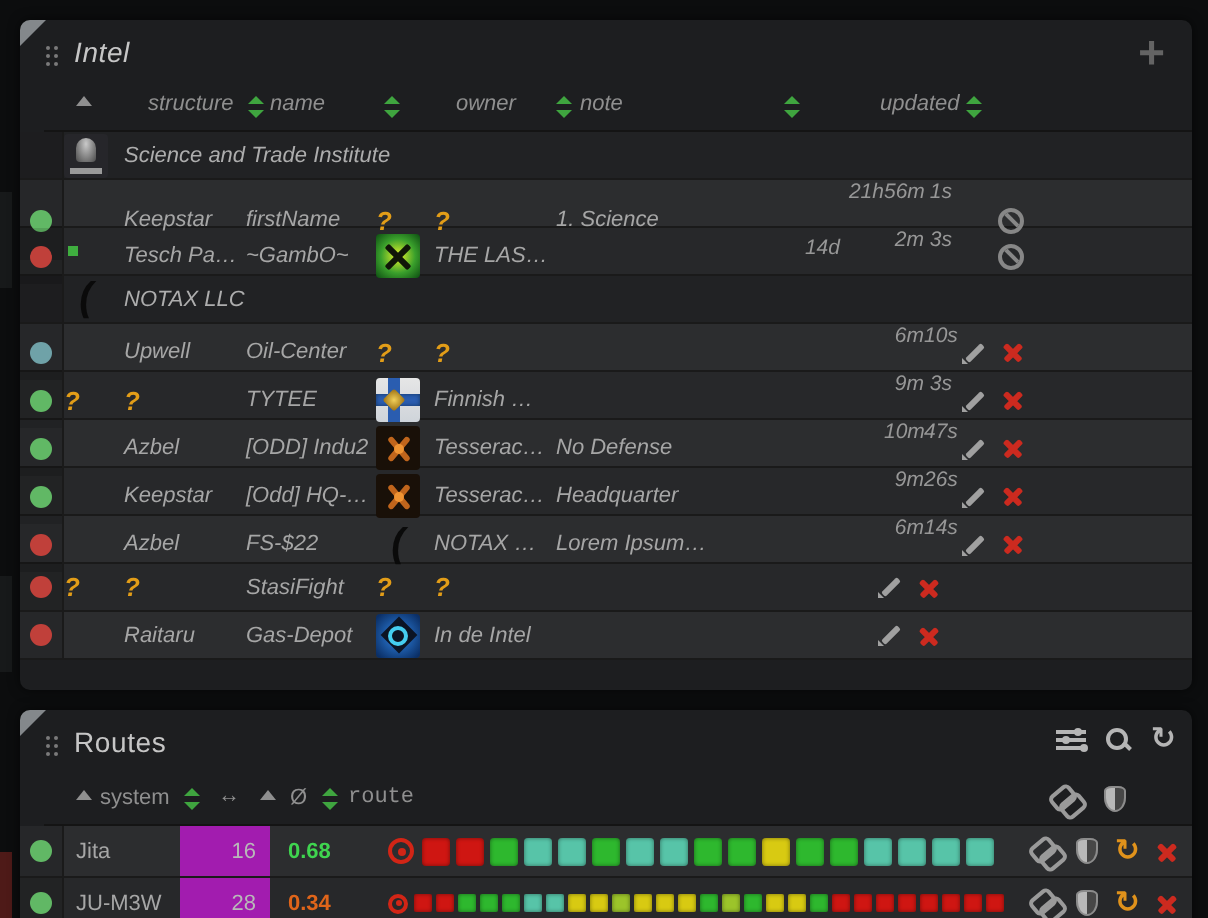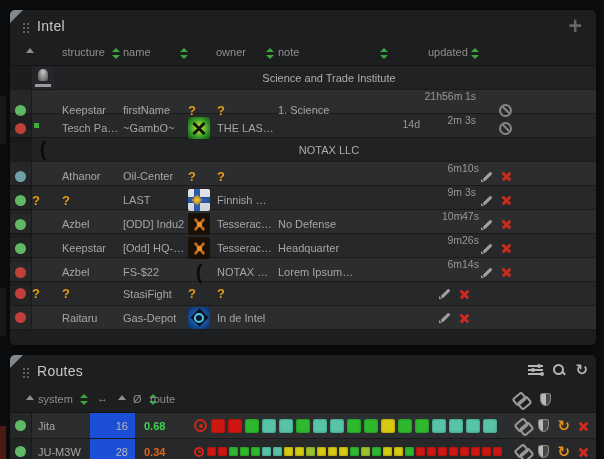--- a/index.html
+++ b/index.html
@@ -2,38 +2,38 @@
 <html><head>
 <meta charset="utf-8">
 <style>
   * { margin:0; padding:0; box-sizing:border-box; }
   html,body { width:604px; height:459px; overflow:hidden; }
   body { background:#0c0d0e; font-family:"Liberation Sans","DejaVu Sans",sans-serif; color:#a6a6a6; position:relative; }
 
   .sliver { position:absolute; left:0; width:6px; }
 
   .panel { position:absolute; left:10px; width:586px; background:#1d1e20; border-radius:5px; box-shadow:0 0 6px rgba(0,0,0,.6); }
-  #intel-panel { top:10px; height:335px; }
+  #intel-panel { top:10px; height:335px;font-style:italic; }
   #routes-panel { top:355px; height:120px; }
   .fold { position:absolute; top:0; left:0; width:0; height:0; border-top:13px solid #84888b; border-right:13px solid transparent; border-top-left-radius:5px; }
 
   .titlebar { position:relative; height:32px; padding:9px 12px 0 12px; }
   .drag { position:absolute; left:13px; top:13px; width:7px; height:11px; }
   .drag::before { content:""; position:absolute; width:2px; height:2px; background:#7a7a7a; border-radius:50%;
     box-shadow:0 4px 0 #7a7a7a,0 8px 0 #7a7a7a,4px 0 0 #7a7a7a,4px 4px 0 #7a7a7a,4px 8px 0 #7a7a7a; }
   .title { position:absolute; left:27px; top:8px; font-size:14px; color:#c6c6c6; letter-spacing:.3px; }
   .plus-btn { position:absolute; right:14px; top:4px; font-size:23px; font-weight:bold; color:#646464; line-height:24px; cursor:pointer; }
 
   
   .caret-up { display:inline-block; width:0; height:0; border-left:4px solid transparent; border-right:4px solid transparent; border-bottom:5px solid #8f8f8f; }
   .sort { display:inline-block; position:relative; width:8px; height:11px; }
   .sort::before { content:""; position:absolute; top:0; left:0; border-left:4px solid transparent; border-right:4px solid transparent; border-bottom:4px solid #3fa53f; }
   .sort::after  { content:""; position:absolute; bottom:0; left:0; border-left:4px solid transparent; border-right:4px solid transparent; border-top:4px solid #3fa53f; }
 
-  .thead { position:relative; height:24px; font-size:11px; color:#8f8f8f; border-bottom:1px solid #141414; }
+  .thead { position:relative; height:24px; font-size:11px; color:#8f8f8f; border-bottom:1px solid #141414;margin-left:12px; }
   .thead span.lbl { position:absolute; top:4px; }
   .thead .sort, .thead .caret-up { position:absolute; top:6px; }
 
   .tbody { position:relative; }
   .row { display:grid; grid-template-columns:22px 26px 62px 68px 26px 60px 86px 116px 42px 1fr; align-items:center; height:24px; font-size:11px; border-bottom:1px solid #1a1a1a; cursor:pointer; }
   .row.light { background:#2c2d2f; } .row.dark { background:#27282a; } .row.group { background:#212224; }
   .cell-status { display:flex; justify-content:center; align-items:center; height:100%; background:rgba(0,0,0,.12); border-right:1px solid #1a1a1a; }
   .dot { width:11px; height:11px; border-radius:50%; }
   .thumb { width:22px; height:22px; border-radius:2px; margin-left:1px; position:relative; }
   .t-keepstar { background:radial-gradient(circle at 50% 40%, #6d7278 0%, #303439 55%, #141517 100%); }
@@ -74,42 +74,42 @@
   .i-ban { width:13px; height:13px; border:2px solid #878787; border-radius:50%; position:relative; overflow:hidden; }
   .i-ban::after { content:""; position:absolute; left:-1px; top:3.5px; width:12px; height:2px; background:#878787; transform:rotate(45deg); }
   .i-pencil { width:13px; height:13px; position:relative; }
   .i-pencil::before { content:""; position:absolute; left:1px; top:5px; width:11px; height:3px; background:#a0a0a0; transform:rotate(-45deg); border-radius:1px; }
   .i-pencil::after { content:""; position:absolute; left:0; bottom:1px; border-left:3px solid #a0a0a0; border-top:3px solid transparent; }
   .i-x { width:11px; height:11px; position:relative; }
   .i-x::before,.i-x::after { content:""; position:absolute; left:0; top:4.5px; width:11px; height:2.5px; background:#cc2a1f; border-radius:1px; }
   .i-x::before{ transform:rotate(45deg);} .i-x::after{ transform:rotate(-45deg);}
 
   
-  .row.group .glabel { grid-column:3 / 11; padding-left:4px; color:#adadad;text-align:center; }
+  .row.group .glabel { grid-column:3 / 11; padding-left:4px; color:#adadad; }
 
   
   .r-icons { position:absolute; top:8px; right:8px; display:flex; gap:9px; align-items:center; }
   .i-sliders { width:15px; height:12px; position:relative; }
   .i-sliders::before { content:""; position:absolute; left:0; top:1px; width:15px; height:2px; background:#b5b5b5; box-shadow:0 4px 0 #b5b5b5, 0 8px 0 #b5b5b5; }
   .i-sliders::after { content:""; position:absolute; left:9px; top:0; width:4px; height:4px; border-radius:50%; background:#b5b5b5; box-shadow:-6px 4px 0 #b5b5b5, 3px 8px 0 #b5b5b5; }
   .i-search { width:14px; height:14px; position:relative; }
   .i-search::before { content:""; position:absolute; left:1px; top:1px; width:7px; height:7px; border:2px solid #b5b5b5; border-radius:50%; }
   .i-search::after { content:""; position:absolute; left:9px; top:9px; width:5px; height:2px; background:#b5b5b5; transform:rotate(45deg); }
   .i-refresh { color:#b5b5b5; font-size:15px; line-height:14px; font-weight:bold; }
   .i-refresh.orange { color:#e0921b; }
   .i-link { width:15px; height:11px; position:relative; }
   .i-link::before,.i-link::after { content:""; position:absolute; width:9px; height:6px; border:2px solid #9a9a9a; border-radius:3px; }
   .i-link::before { left:0; top:0; transform:rotate(-40deg); }
   .i-link::after { left:5px; top:4px; transform:rotate(-40deg); }
   .i-shield { width:11px; height:13px; background:linear-gradient(90deg,#b9b9b9 50%,#474747 50%); border:1px solid #8c8c8c; border-radius:5px 5px 7px 7px / 3px 3px 9px 9px; }
 
   .rrow { display:grid; grid-template-columns:22px 58px 45px 48px 1fr 92px; align-items:center; height:26px; font-size:11px; border-bottom:1px solid #1a1a1a; cursor:pointer; }
   .rrow.light{ background:#2c2d2f; } .rrow.dark{ background:#27282a; }
   .cell-system { padding-left:6px; }
-  .cell-jumps { background:#1d4ed8; height:100%; display:flex; align-items:center; justify-content:flex-end; padding-right:7px; color:#b8b8b8; }
+  .cell-jumps { background:#a21caf; height:100%; display:flex; align-items:center; justify-content:flex-end; padding-right:7px; color:#b8b8b8; }
   .cell-sec { padding-left:9px; font-weight:bold; }
   .cell-route { display:flex; align-items:center; padding-left:11px; overflow:hidden; }
   .rstart { width:13px; height:13px; border:2px solid #d22516; border-radius:50%; position:relative; margin-right:4px; flex:none; }
   .rstart::after { content:""; position:absolute; left:2.5px; top:2.5px; width:4px; height:4px; background:#d22516; border-radius:50%; }
   .sq { width:14px; height:14px; border-radius:2px; margin-right:3px; flex:none; box-shadow:inset 0 0 2px rgba(0,0,0,.45); }
   .rrow.small .sq { width:9px; height:9px; margin-right:2px; border-radius:1px; }
   .rrow.small .rstart { width:10px; height:10px; border-width:2px; margin-right:3px; }
   .rrow.small .rstart::after { left:1.5px; top:1.5px; width:3px; height:3px; }
   .cell-ract { display:flex; align-items:center; justify-content:flex-end; gap:8px; padding-right:7px; }
 </style>
@@ -191,21 +191,21 @@
       <div class="row group">
         <span class="cell-status"></span>
         <span class="oicon o-notax">(</span>
         <span class="glabel ellip">NOTAX LLC</span>
       </div>
       <div class="row light">
         <span class="cell-status">
           <span class="dot" style="background: rgb(111, 162, 168);"></span>
         </span>
         <span><span class="thumb t-athanor"></span></span>
-        <span class="cell-structure ellip">Athanor</span>
+        <span class="cell-structure ellip">Upwell</span>
         <span class="cell-name ellip">Oil-Center</span>
         <span><span class="q">?</span></span>
         <span class="cell-owner ellip q">?</span>
         <span class="cell-note ellip"></span>
         <span class="cell-updated">
           <b class="u1"></b>
           <b class="u2"></b>
           <b class="u3">6m</b>
           <b class="u4">10s</b>
         </span>
@@ -213,21 +213,21 @@
           <span class="i-pencil"></span>
           <span class="i-x"></span>
         </span>
       </div>
       <div class="row dark">
         <span class="cell-status">
           <span class="dot" style="background: rgb(97, 184, 101);"></span>
         </span>
         <span><span class="q">?</span></span>
         <span class="cell-structure ellip"><span class="q">?</span></span>
-        <span class="cell-name ellip">LAST</span>
+        <span class="cell-name ellip">TYTEE</span>
         <span>
           <span class="oicon o-finnish">
             <span class="vbar"></span>
             <span class="gold"></span>
           </span>
         </span>
         <span class="cell-owner ellip">Finnish Dee…</span>
         <span class="cell-note ellip"></span>
         <span class="cell-updated">
           <b class="u1"></b>
@@ -360,21 +360,21 @@
     </span>
   </div>
   <div class="thead" style="height:26px;">
     <span class="caret-up" style="left:16px;top:8px;"></span>
     <span class="lbl" style="left:28px;top:6px;">system</span>
     <span class="sort" style="left:70px;top:7px;"></span>
     <span class="lbl" style="left:87px;top:5px;">↔</span>
     <span class="caret-up" style="left:108px;top:8px;"></span>
     <span class="lbl" style="left:123px;top:6px;">Ø</span>
     <span class="sort" style="left:139px;top:7px;"></span>
-    <span class="lbl" style="left:140px;top:6px;">route</span>
+    <span class="lbl" style="left:152px;top:6px;font-family:Liberation Mono, monospace;">route</span>
     <span class="i-link" style="position:absolute;left:503px;top:7px;"></span>
     <span class="i-shield" style="position:absolute;left:530px;top:6px;"></span>
   </div>
   <div class="tbody" id="routes-body">
       <div class="rrow light">
         <span class="cell-status">
           <span class="dot" style="background: rgb(97, 184, 101);"></span>
         </span>
         <span class="cell-system ellip">Jita</span>
         <span class="cell-jumps">16</span>

